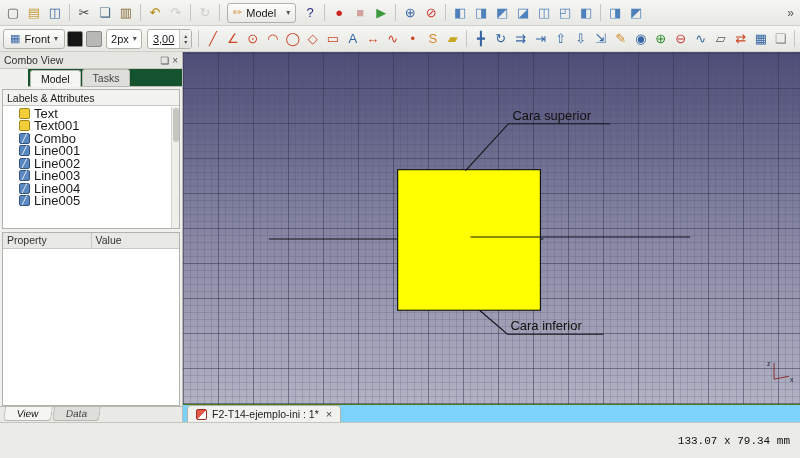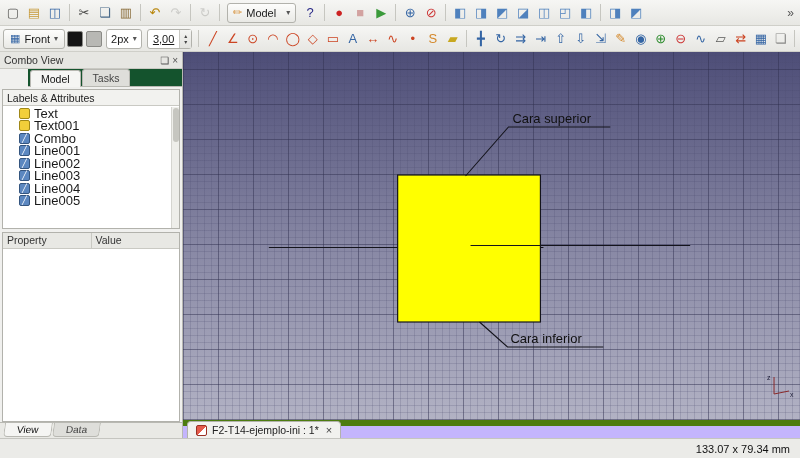--- a/index.html
+++ b/index.html
@@ -84,31 +84,31 @@
       repeating-linear-gradient(0deg,  rgba(42,42,72,.38) 0 1px, transparent 1px 35px),
       repeating-linear-gradient(90deg, rgba(72,72,108,.20) 0 1px, transparent 1px 7px),
       repeating-linear-gradient(0deg,  rgba(72,72,108,.20) 0 1px, transparent 1px 7px),
       linear-gradient(180deg, #4d4d77 0%, #8a8aa6 55%, #b2b2c4 100%);
   }
   .viewport svg { position: absolute; inset: 0; width: 100%; height: 100%; }
   .anno-text { font-family: "Liberation Sans", sans-serif; font-size: 13px; fill: #101010; }
   .axis-label { font-family: "Liberation Sans", sans-serif; font-size: 7px; fill: #20203a; }
 
   .doc-tabbar { flex: none; height: 18px; display: flex; align-items: flex-end; padding: 0 0 0 4px;
-                background: #c4b5fd; border-top: 6px solid #4d7c0f; }
+                background: #7dd3fc; border-top: 1px solid #4d7c0f; }
   .doc-tab { display: flex; align-items: center; gap: 5px; height: 17px; padding: 0 8px;
              background: #f1f1ee; border: 1px solid #b2b2ac; border-bottom: none; border-radius: 4px 4px 0 0;
              font-size: 10.5px; color: #222; }
   .doc-icon { width: 11px; height: 11px; border-radius: 2px; flex: none;
               background: linear-gradient(135deg, #e45a4a 0 55%, #ffffff 55% 100%); border: 1px solid #992f24; }
   .doc-close { font-size: 11px; color: #444; margin-left: 2px; }
 
   
-  .statusbar { flex: none; height: 20px; display: flex; align-items: center; justify-content: flex-end;
-               padding: 0 10px; background: #ebebe8; border-top: 1px solid #c5c5c0; font-size: 11px; color: #111; }
+  .statusbar { flex: none; height: 36px; display: flex; align-items: center; justify-content: flex-end;
+               padding: 0 10px; background: #ebebe8; border-top: 1px solid #c5c5c0; font-size: 11px; color: #111; font-family: Liberation Mono, monospace; }
 </style>
 </head>
 <body>
 
 <div class="app">
 
   <div class="toolbar">
     <div class="tb-group">
         <div class="tb-icon" style="color: rgb(90, 90, 88);">▢</div>
         <div class="tb-icon" style="color: rgb(199, 155, 59);">▤</div>

